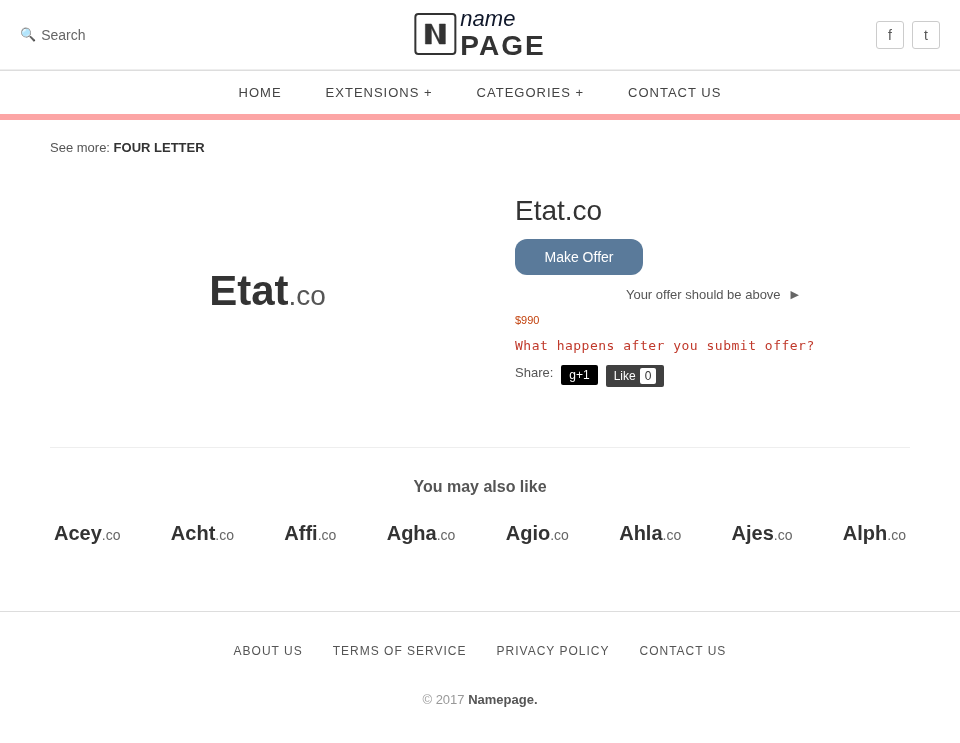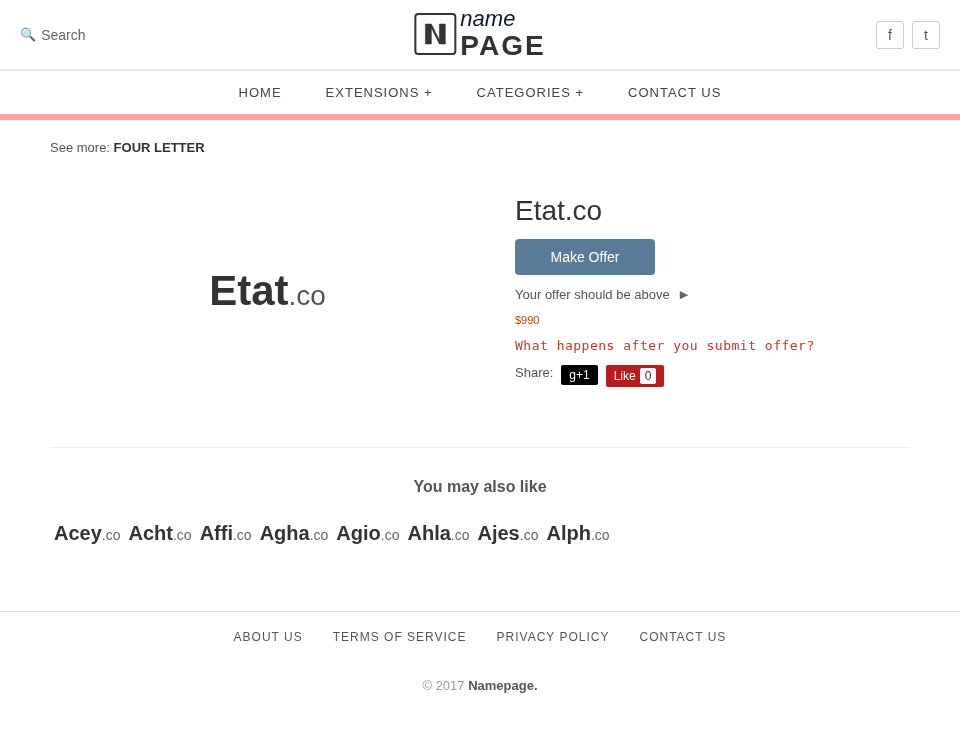--- a/index.html
+++ b/index.html
@@ -149,30 +149,31 @@
       color: #333;
       font-weight: normal;
     }
     .make-offer-btn {
       background: #5a7a9a;
       color: #fff;
       border: none;
       padding: 10px 24px;
       font-size: 14px;
       cursor: pointer;
-      border-radius: 4px;
-      width: 140px;
+      border-radius: 12px;
+      width: 128px;
       text-align: center;
     }
     .offer-note {
       font-size: 13px;
       color: #555;
       display: flex;
       align-items: center;
       gap: 10px;
+      justify-content: center;
     }
     .offer-note .arrow { font-size: 11px; color: #666; }
     .submit-link {
       font-size: 13px;
       color: #c0392b;
       text-decoration: none;
       font-family: monospace;
       letter-spacing: 0.5px;
     }
     .share-row {
@@ -185,21 +186,21 @@
     .gplus-btn {
       background: #000000;
       color: #fff;
       border: none;
       padding: 3px 8px;
       font-size: 12px;
       cursor: pointer;
       border-radius: 2px;
     }
     .fb-like {
-      background: #b91c1c;
+      background: #404040;
       color: #fff;
       border: none;
       padding: 3px 8px;
       font-size: 12px;
       cursor: pointer;
       border-radius: 2px;
       display: flex;
       align-items: center;
       gap: 4px;
     }
@@ -218,21 +219,21 @@
     }
     .also-like-title {
       text-align: center;
       font-size: 16px;
       color: #555;
       margin-bottom: 20px;
       font-weight: bold;
     }
     .domain-list {
       display: flex;
-      justify-content: flex-start;
+      justify-content: space-between;
       flex-wrap: wrap;
     }
     .domain-item {
       font-size: 20px;
       color: #333;
       font-weight: bold;
       padding: 6px 4px;
       cursor: pointer;
       text-decoration: none;
     }
@@ -251,20 +252,21 @@
       justify-content: center;
       gap: 30px;
       margin-top: 40px;
     }
     .footer-link {
       font-size: 12px;
       color: #555;
       text-decoration: none;
       letter-spacing: 1px;
       text-transform: uppercase;
+      margin-top: 14px;
     }
     .footer-copy {
       text-align: center;
       font-size: 13px;
       color: #999;
       padding: 16px 0 30px;
     }
     .footer-copy a {
       color: #555;
       text-decoration: none;

